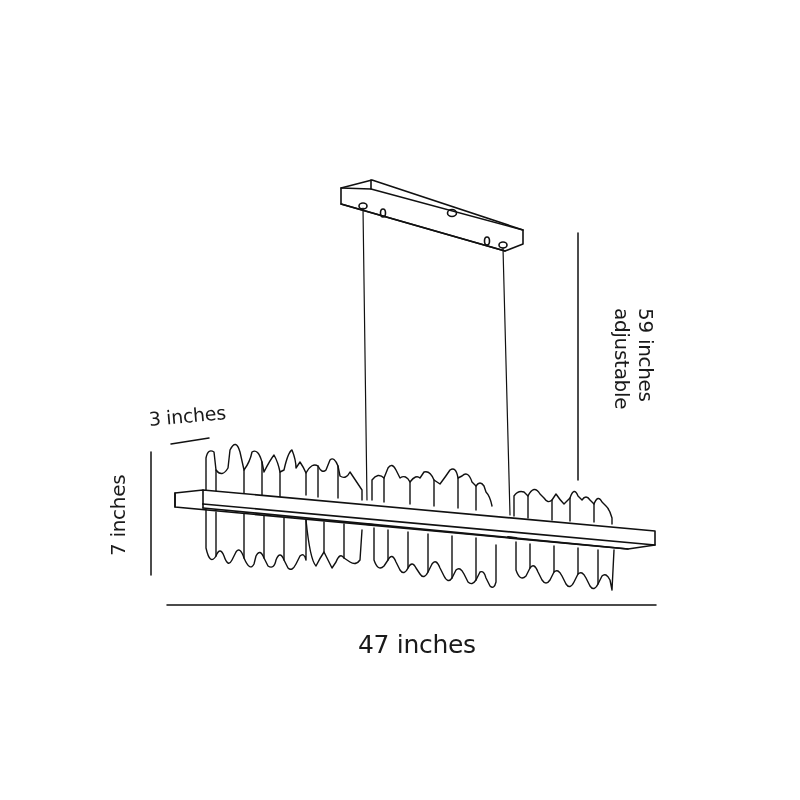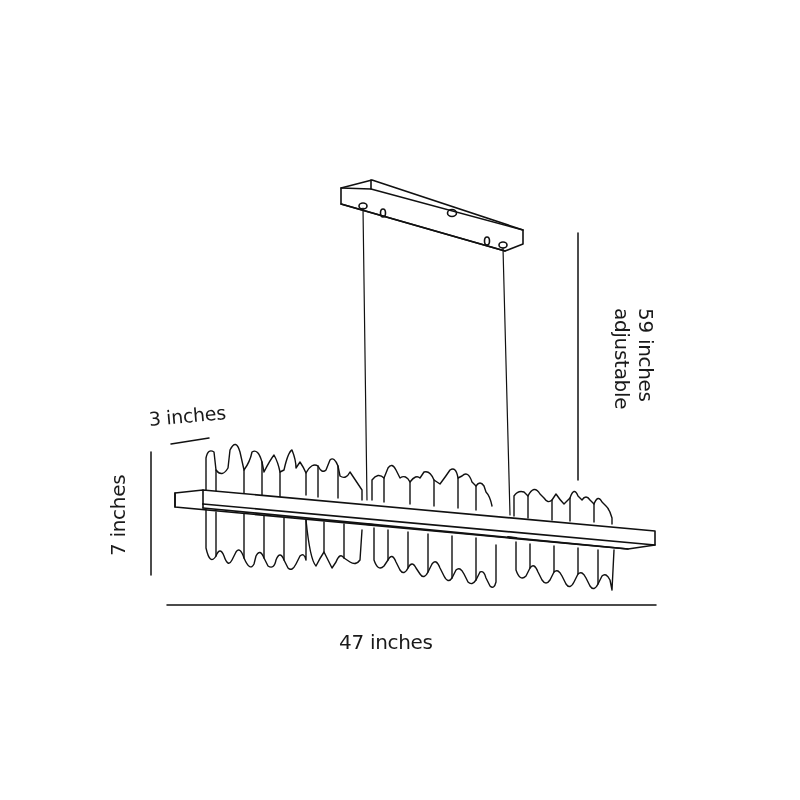--- a/index.html
+++ b/index.html
@@ -84,21 +84,21 @@
       <path d="M578,548 L578,574"></path>
       <path d="M598,550 L598,584"></path>
     </g>
 
     <line x1="167" y1="605" x2="656" y2="605" stroke-width="1.5"></line>
     <line x1="151" y1="452" x2="151" y2="575" stroke-width="1.5"></line>
     <line x1="171" y1="444" x2="209" y2="438" stroke-width="1.5"></line>
     <line x1="578" y1="233" x2="578" y2="480" stroke-width="1.5"></line>
   </svg>
 
-  <div class="lbl" style="left:339px; top:632px; font-size:20px;">47 inches</div>
+  <div class="lbl" style="left:358px; top:632px; font-size:25px;">47 inches</div>
 
   <div class="lbl rot-ccw" style="left:108px; top:556px; font-size:20px;">7 inches</div>
 
   <div class="lbl" style="left:148px; top:410px; font-size:19px; transform: rotate(-5deg); transform-origin:left top;">3 inches</div>
 
   <div class="lbl rot-cw" style="left:656px; top:308px; font-size:20px;">59 inches</div>
   <div class="lbl rot-cw" style="left:632px; top:308px; font-size:20px;">adjustable</div>
 </div>
 
 </body></html>

